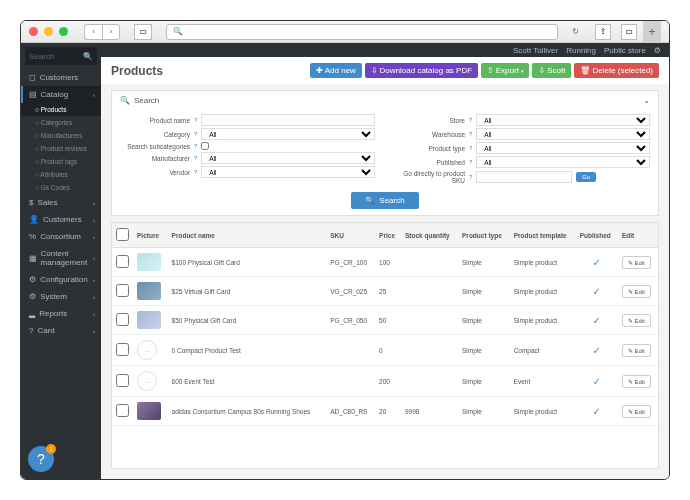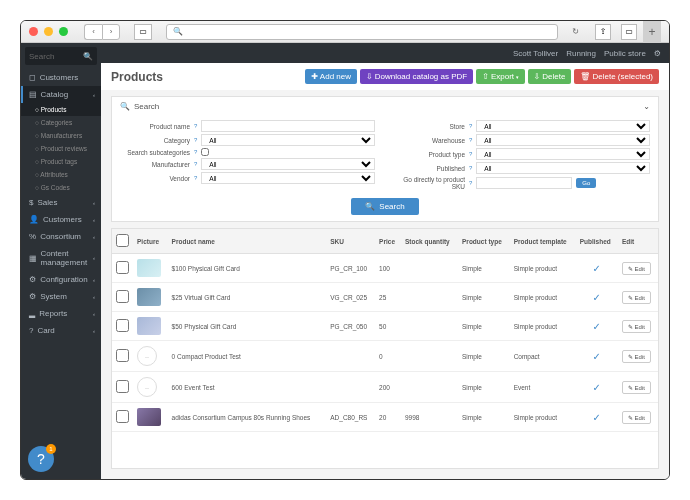--- a/index.html
+++ b/index.html
@@ -23,21 +23,21 @@
 .logo{height:24px;background:#22262a;display:flex;align-items:center;padding:0 6px;}
 .logotxt{color:#8bc34a;font-weight:bold;font-size:9px;}
 .logotxt .o{color:#ff9800;}
 .sbsearch{height:18px;background:#1e2226;margin:4px;border-radius:2px;display:flex;align-items:center;padding:0 4px;color:#666;font-size:7px;}
 .sbitem{padding:4px 6px;display:flex;align-items:center;gap:4px;font-size:7px;cursor:pointer;border-left:2px solid transparent;}
 .sbitem.active{background:#1e2226;border-left-color:#428bca;}
 .sbitem .caret{margin-left:auto;font-size:6px;}
 .sbsub{padding:3px 6px 3px 14px;font-size:6.5px;color:#888;cursor:pointer;}
 .sbsub.active{color:#fff;background:#1e2226;}
 .main{flex:1;display:flex;flex-direction:column;background:#f4f4f4;overflow:hidden;}
-.topbar{height:20px;background:#2c3136;color:#adb5bd;display:flex;align-items:center;justify-content:flex-end;padding:0 8px;gap:8px;font-size:7px;}
+.topbar{height:14px;background:#2c3136;color:#adb5bd;display:flex;align-items:center;justify-content:flex-end;padding:0 8px;gap:8px;font-size:7px;}
 .headrow{display:flex;align-items:center;padding:6px 10px;background:#fff;}
 .pagetitle{font-size:12px;color:#555;font-weight:bold;}
 .actions{margin-left:auto;display:flex;gap:3px;}
 .btn{padding:3px 6px;border-radius:2px;color:#fff;font-size:7px;display:flex;align-items:center;gap:2px;cursor:pointer;}
 .btn.blue{background:#428bca;}
 .btn.purple{background:#6f42c1;}
 .btn.green{background:#5cb85c;}
 .btn.red{background:#d9534f;}
 .btn .caret{font-size:5px;}
 .panel{margin:6px 10px;background:#fff;border:1px solid #e0e0e0;display:flex;flex-direction:column;}
@@ -174,21 +174,21 @@
               <span>⇩</span>
               <span>Download catalog as PDF</span>
             </div>
           <div class="btn green">
               <span>⇧</span>
               <span>Export</span>
               <span class="caret">▾</span>
             </div>
           <div class="btn green">
               <span>⇩</span>
-              <span>Delete</span>
+              <span>Scott</span>
             </div>
           <div class="btn red">
               <span>🗑</span>
               <span>Delete (selected)</span>
             </div>
         </div>
       </div>
 
       <div class="panel">
         <div class="panelhead">

